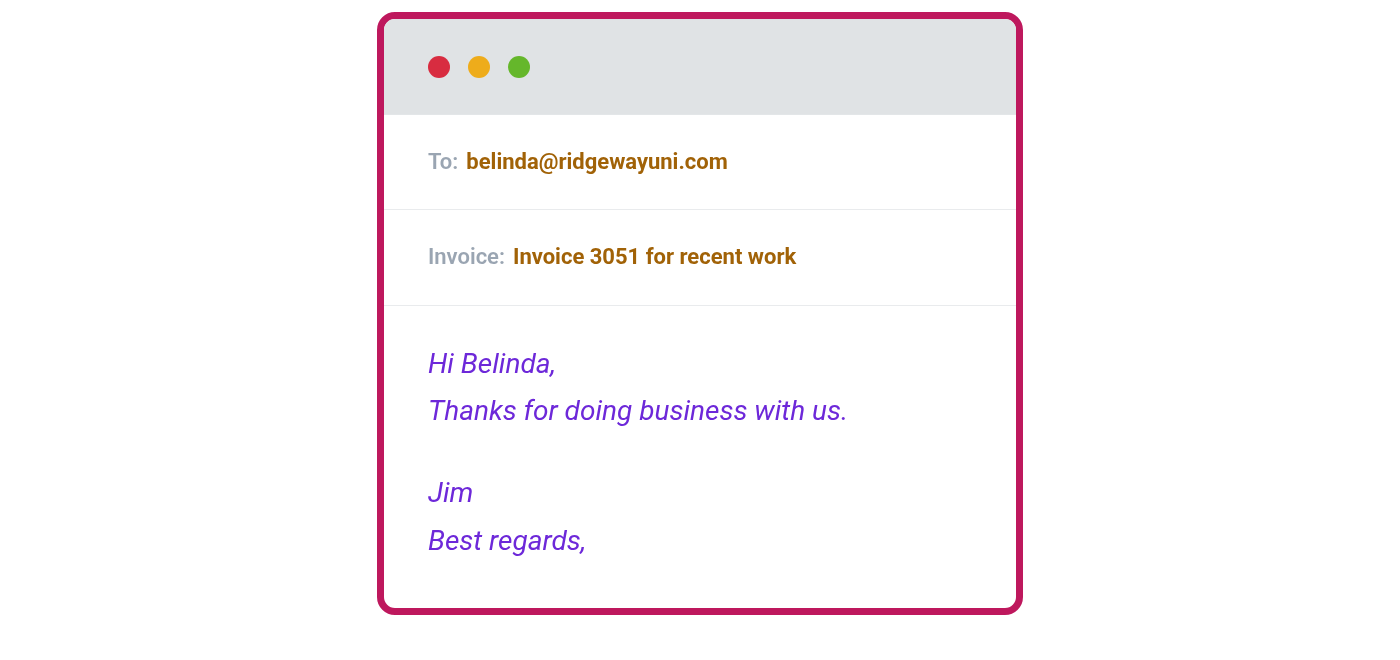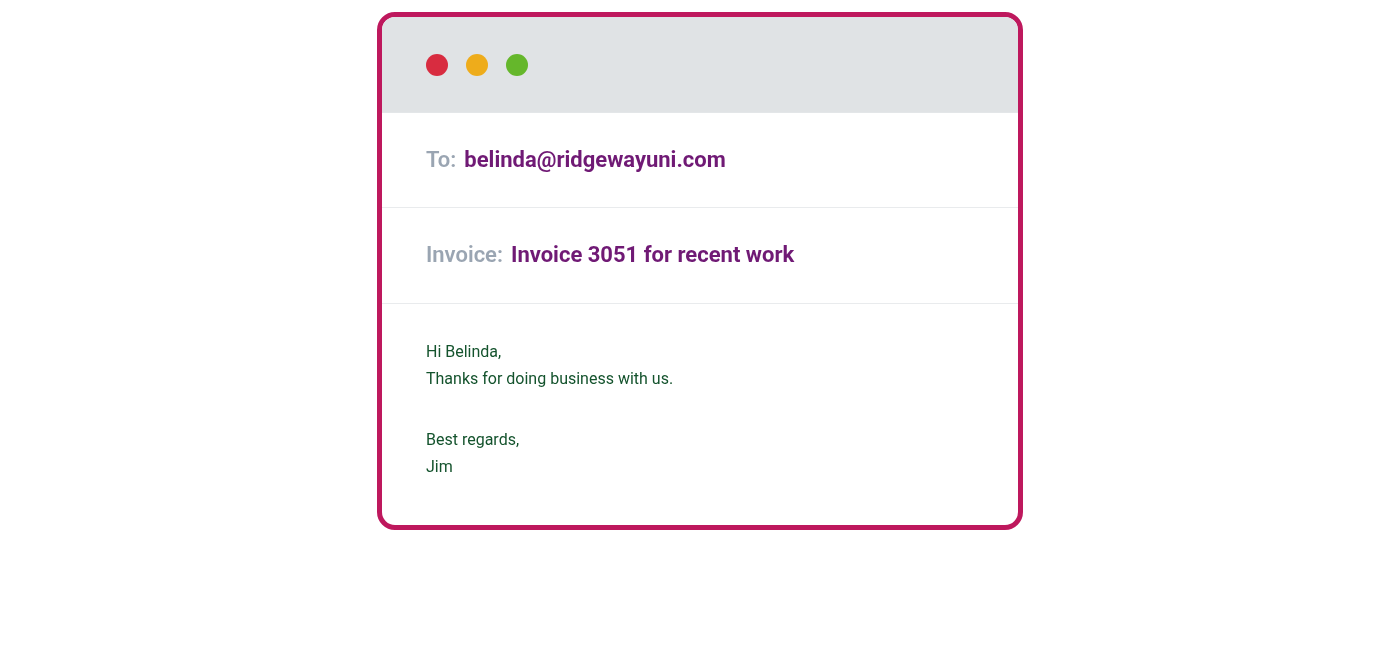--- a/index.html
+++ b/index.html
@@ -12,21 +12,21 @@
       height: 660px;
       background: #ffffff;
       display: flex;
       justify-content: center;
       align-items: flex-start;
       padding-top: 12px;
       font-family: -apple-system, BlinkMacSystemFont, "Segoe UI", Roboto, Helvetica, Arial, sans-serif;
     }
     .email-window {
       width: 646px;
-      border: 5px solid #be185d;
+      border: 7px solid #be185d;
       border-radius: 18px;
       overflow: hidden;
       background: #ffffff;
     }
     .title-bar {
       height: 96px;
       background: #e0e3e5;
       display: flex;
       align-items: center;
       padding-left: 44px;
@@ -48,28 +48,29 @@
       font-size: 22px;
       line-height: 1.2;
       border-bottom: 1px solid #e9ebed;
     }
     .field-label {
       color: #9aa5b2;
       font-weight: 600;
       margin-right: 8px;
     }
     .field-value {
-      color: #701a75;
+      color: #a16207;
       font-weight: 700;
     }
     .body-area {
       padding: 34px 44px 44px 44px;
-      font-size: 16px;
-      color: #14532d;
+      font-size: 28px;
+      color: #6d28d9;
       line-height: 1.7;
+      font-style: italic;
     }
     .body-area p {
       margin: 0;
     }
     .body-spacer {
       height: 34px;
     }
   </style>
 </head>
 <body>
@@ -88,16 +89,16 @@
 
   <div class="field-row">
     <span class="field-label">Invoice:</span>
     <span class="field-value">Invoice 3051 for recent work</span>
   </div>
 
   <div class="body-area">
     <p>Hi Belinda,</p>
     <p>Thanks for doing business with us.</p>
     <div class="body-spacer"></div>
+    <p>Jim</p>
     <p>Best regards,</p>
-    <p>Jim</p>
   </div>
 </div>
 
 </body></html>

